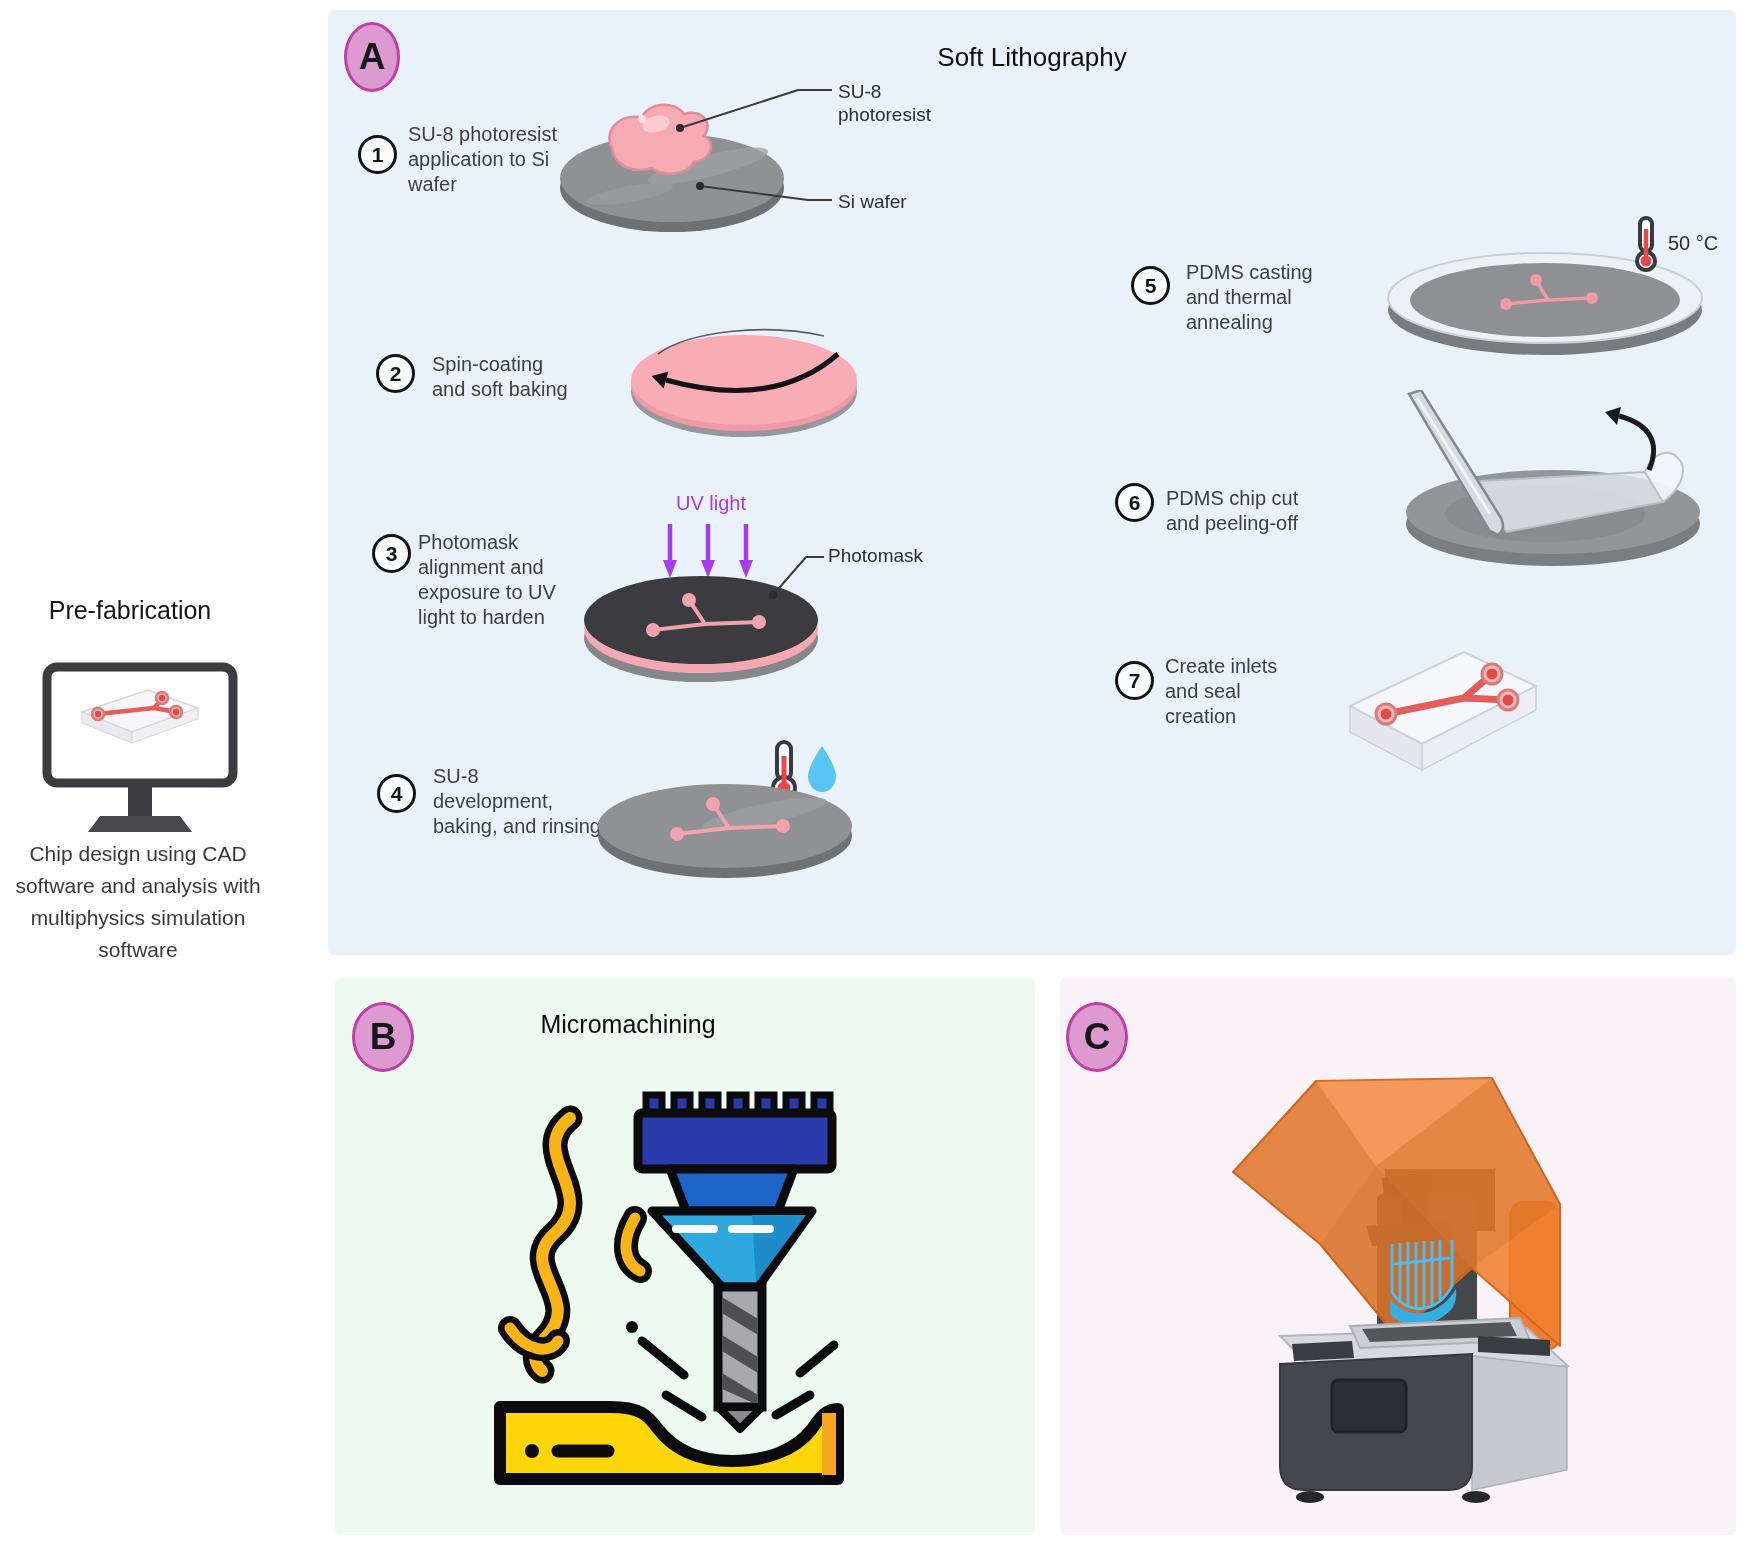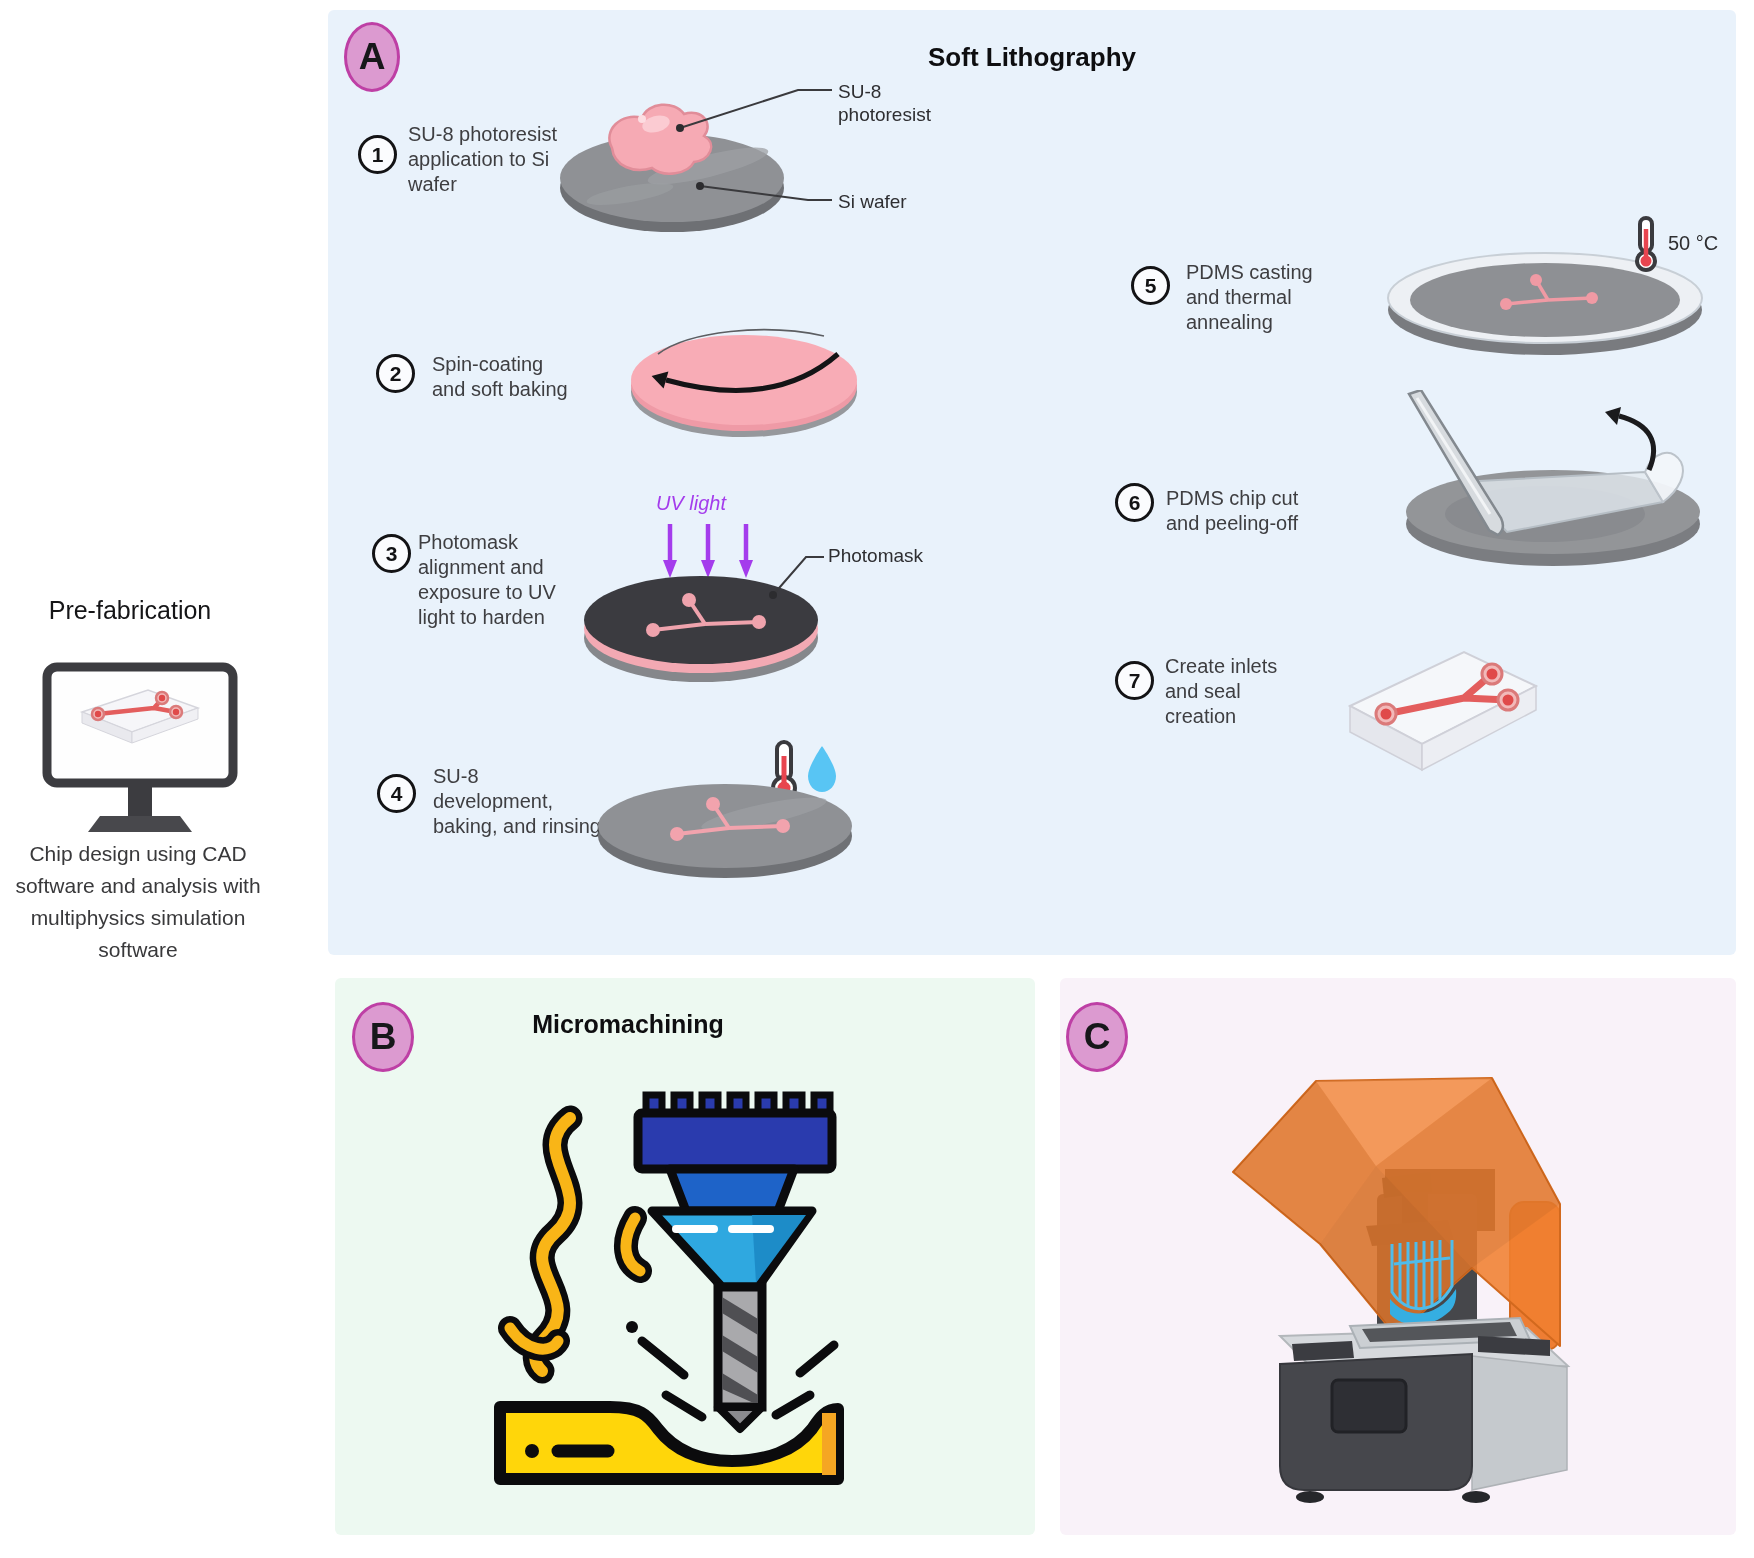--- a/index.html
+++ b/index.html
@@ -6,27 +6,27 @@
   body{font-family:"Liberation Sans", sans-serif;}
   #stage{position:relative;width:1754px;height:1558px;background:#ffffff;overflow:hidden;}
   .abs{position:absolute;}
   .panel{position:absolute;border-radius:6px;}
   #panel-a{left:328px;top:10px;width:1408px;height:945px;background:#E9F2FB;}
   #panel-b{left:335px;top:978px;width:700px;height:557px;background:#EDF9F1;}
   #panel-c{left:1060px;top:978px;width:676px;height:557px;background:#F9F2F9;}
   .badge{position:absolute;background:#DC9AD0;border:3px solid #BE3FA5;
          display:flex;align-items:center;justify-content:center;
          font-weight:bold;font-size:37px;color:#17171A;border-radius:50%;}
-  .panel-title{position:absolute;font-weight:bold;font-size:25px;color:#0E0E10;text-align:center;}
+  .panel-title{position:absolute;font-weight:normal;font-size:25px;color:#0E0E10;text-align:center;}
   .num-circle{position:absolute;width:39px;height:39px;border-radius:50%;background:#FBFCFE;
          border:3.5px solid #131315;color:#131315;font-weight:bold;font-size:21px;
          display:flex;align-items:center;justify-content:center;box-sizing:border-box;}
   .step-text{position:absolute;font-size:20px;line-height:25px;color:#3E3E41;white-space:pre-line;}
   .anno{position:absolute;font-size:19px;line-height:23px;color:#2E2E31;white-space:pre-line;}
-  .uv{position:absolute;font-size:20px;color:#A43CEC;text-align:left;font-style:italic;}
+  .uv{position:absolute;font-size:20px;color:#A43CEC;text-align:right;}
   .prefab-title{position:absolute;font-weight:normal;font-size:25px;color:#151517;text-align:center;}
   .prefab-caption{position:absolute;font-size:21px;line-height:32px;color:#39393B;text-align:center;white-space:pre-line;}
 </style>
 </head>
 <body>
 
 <div id="stage">
 
   <div class="prefab-title" style="left:10px;top:596px;width:240px;">Pre-fabrication</div>
 

